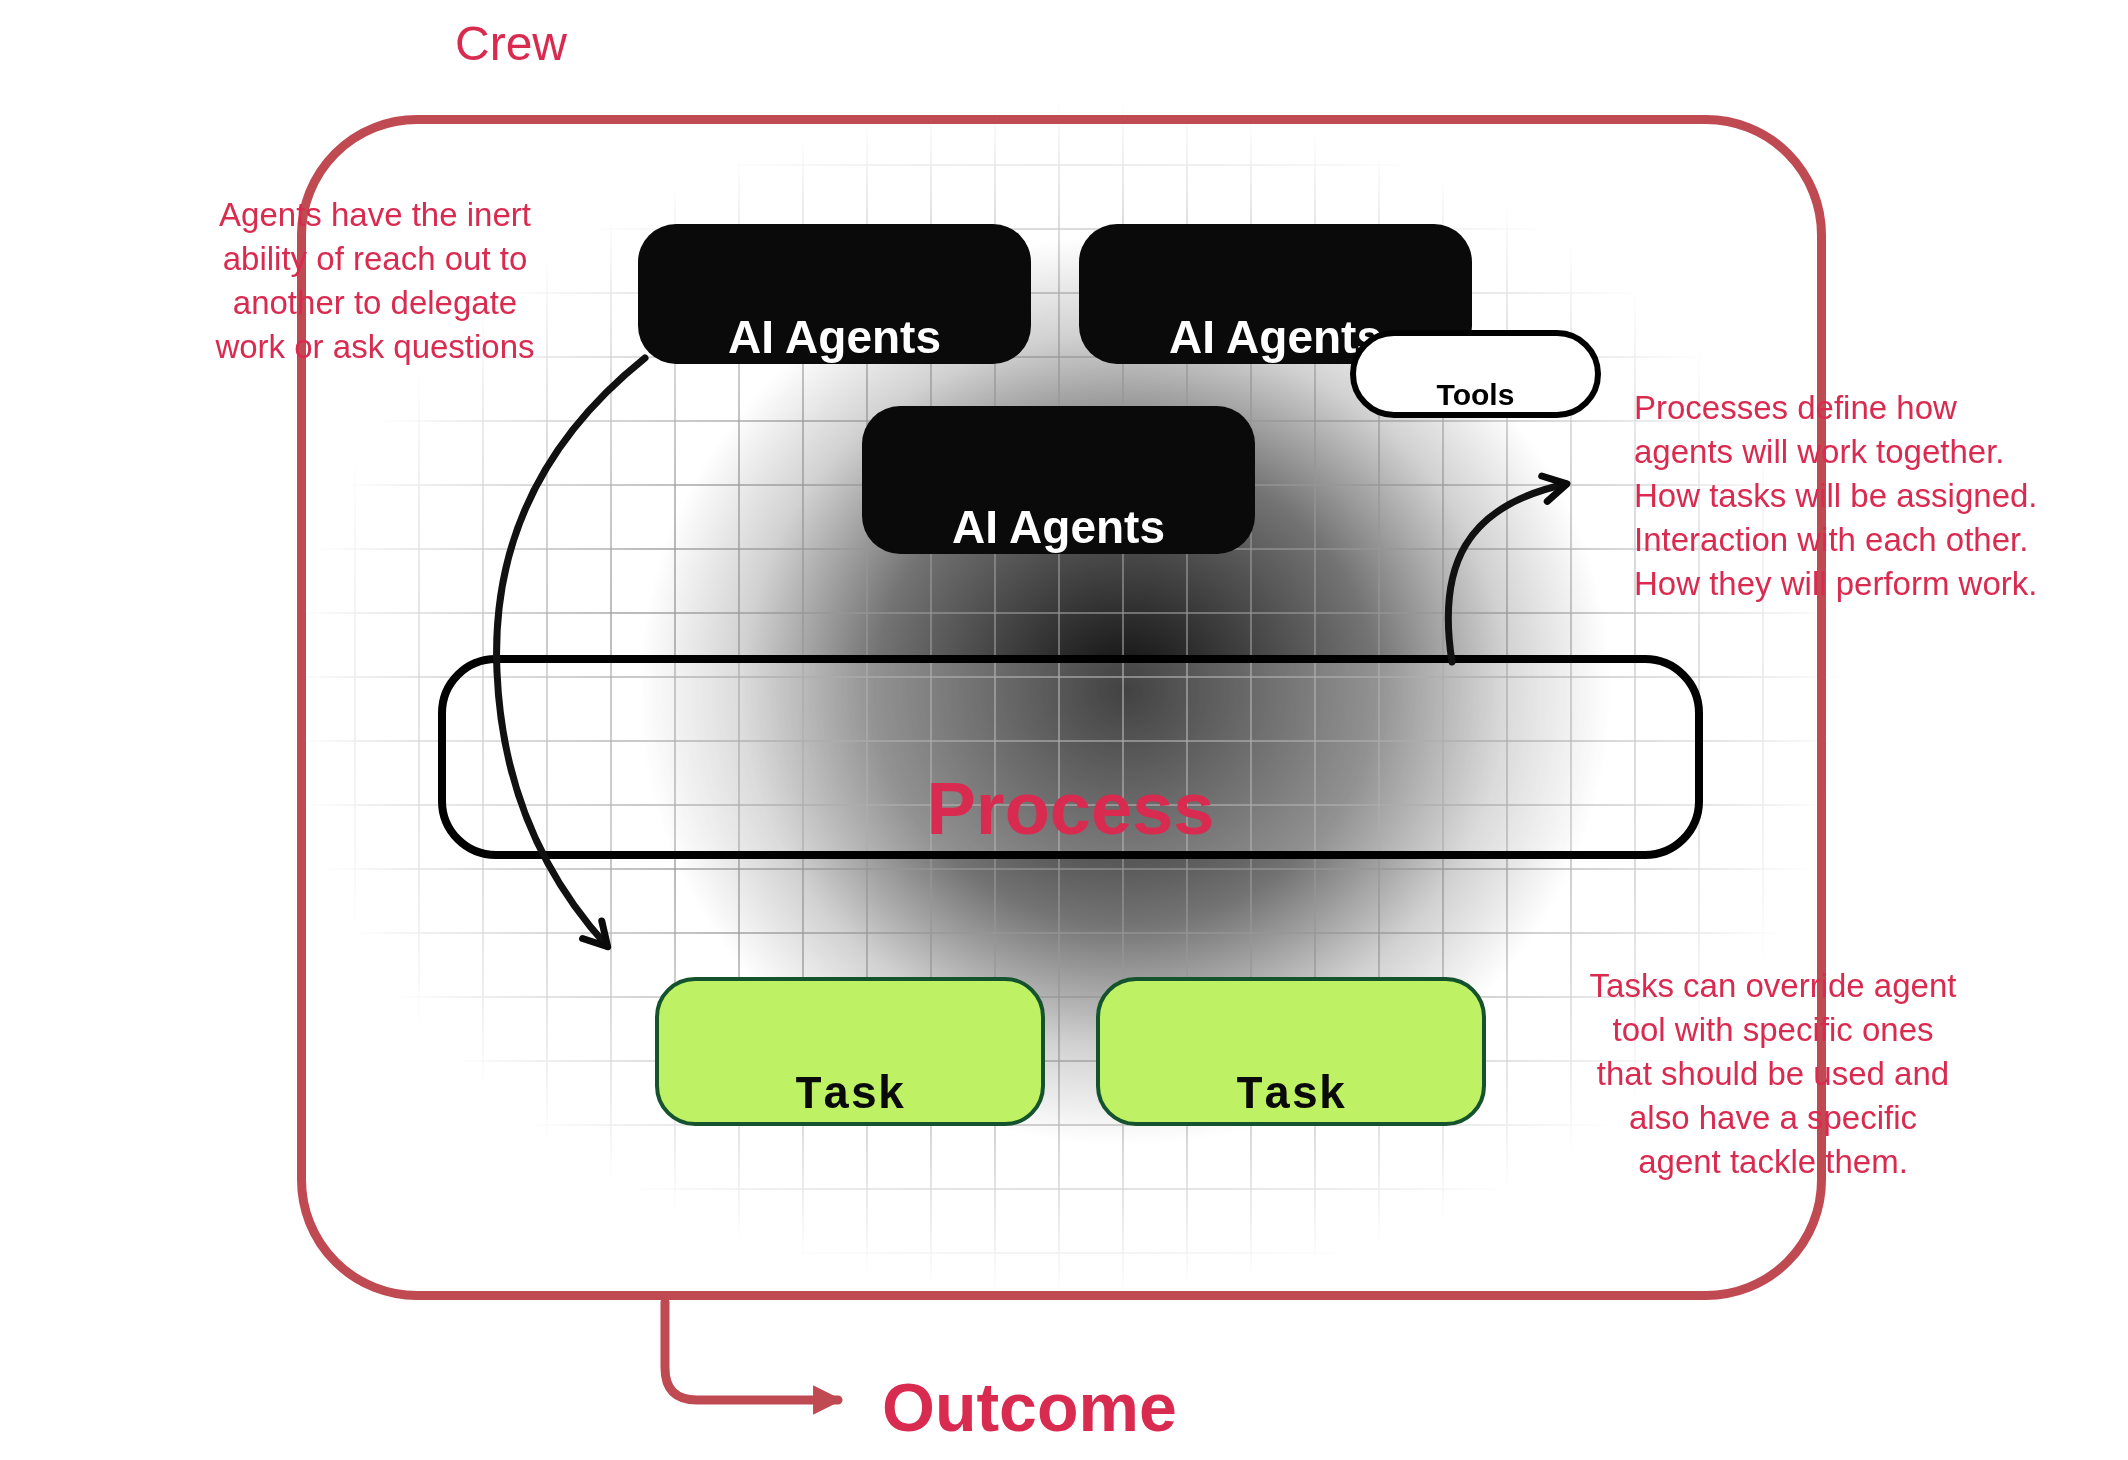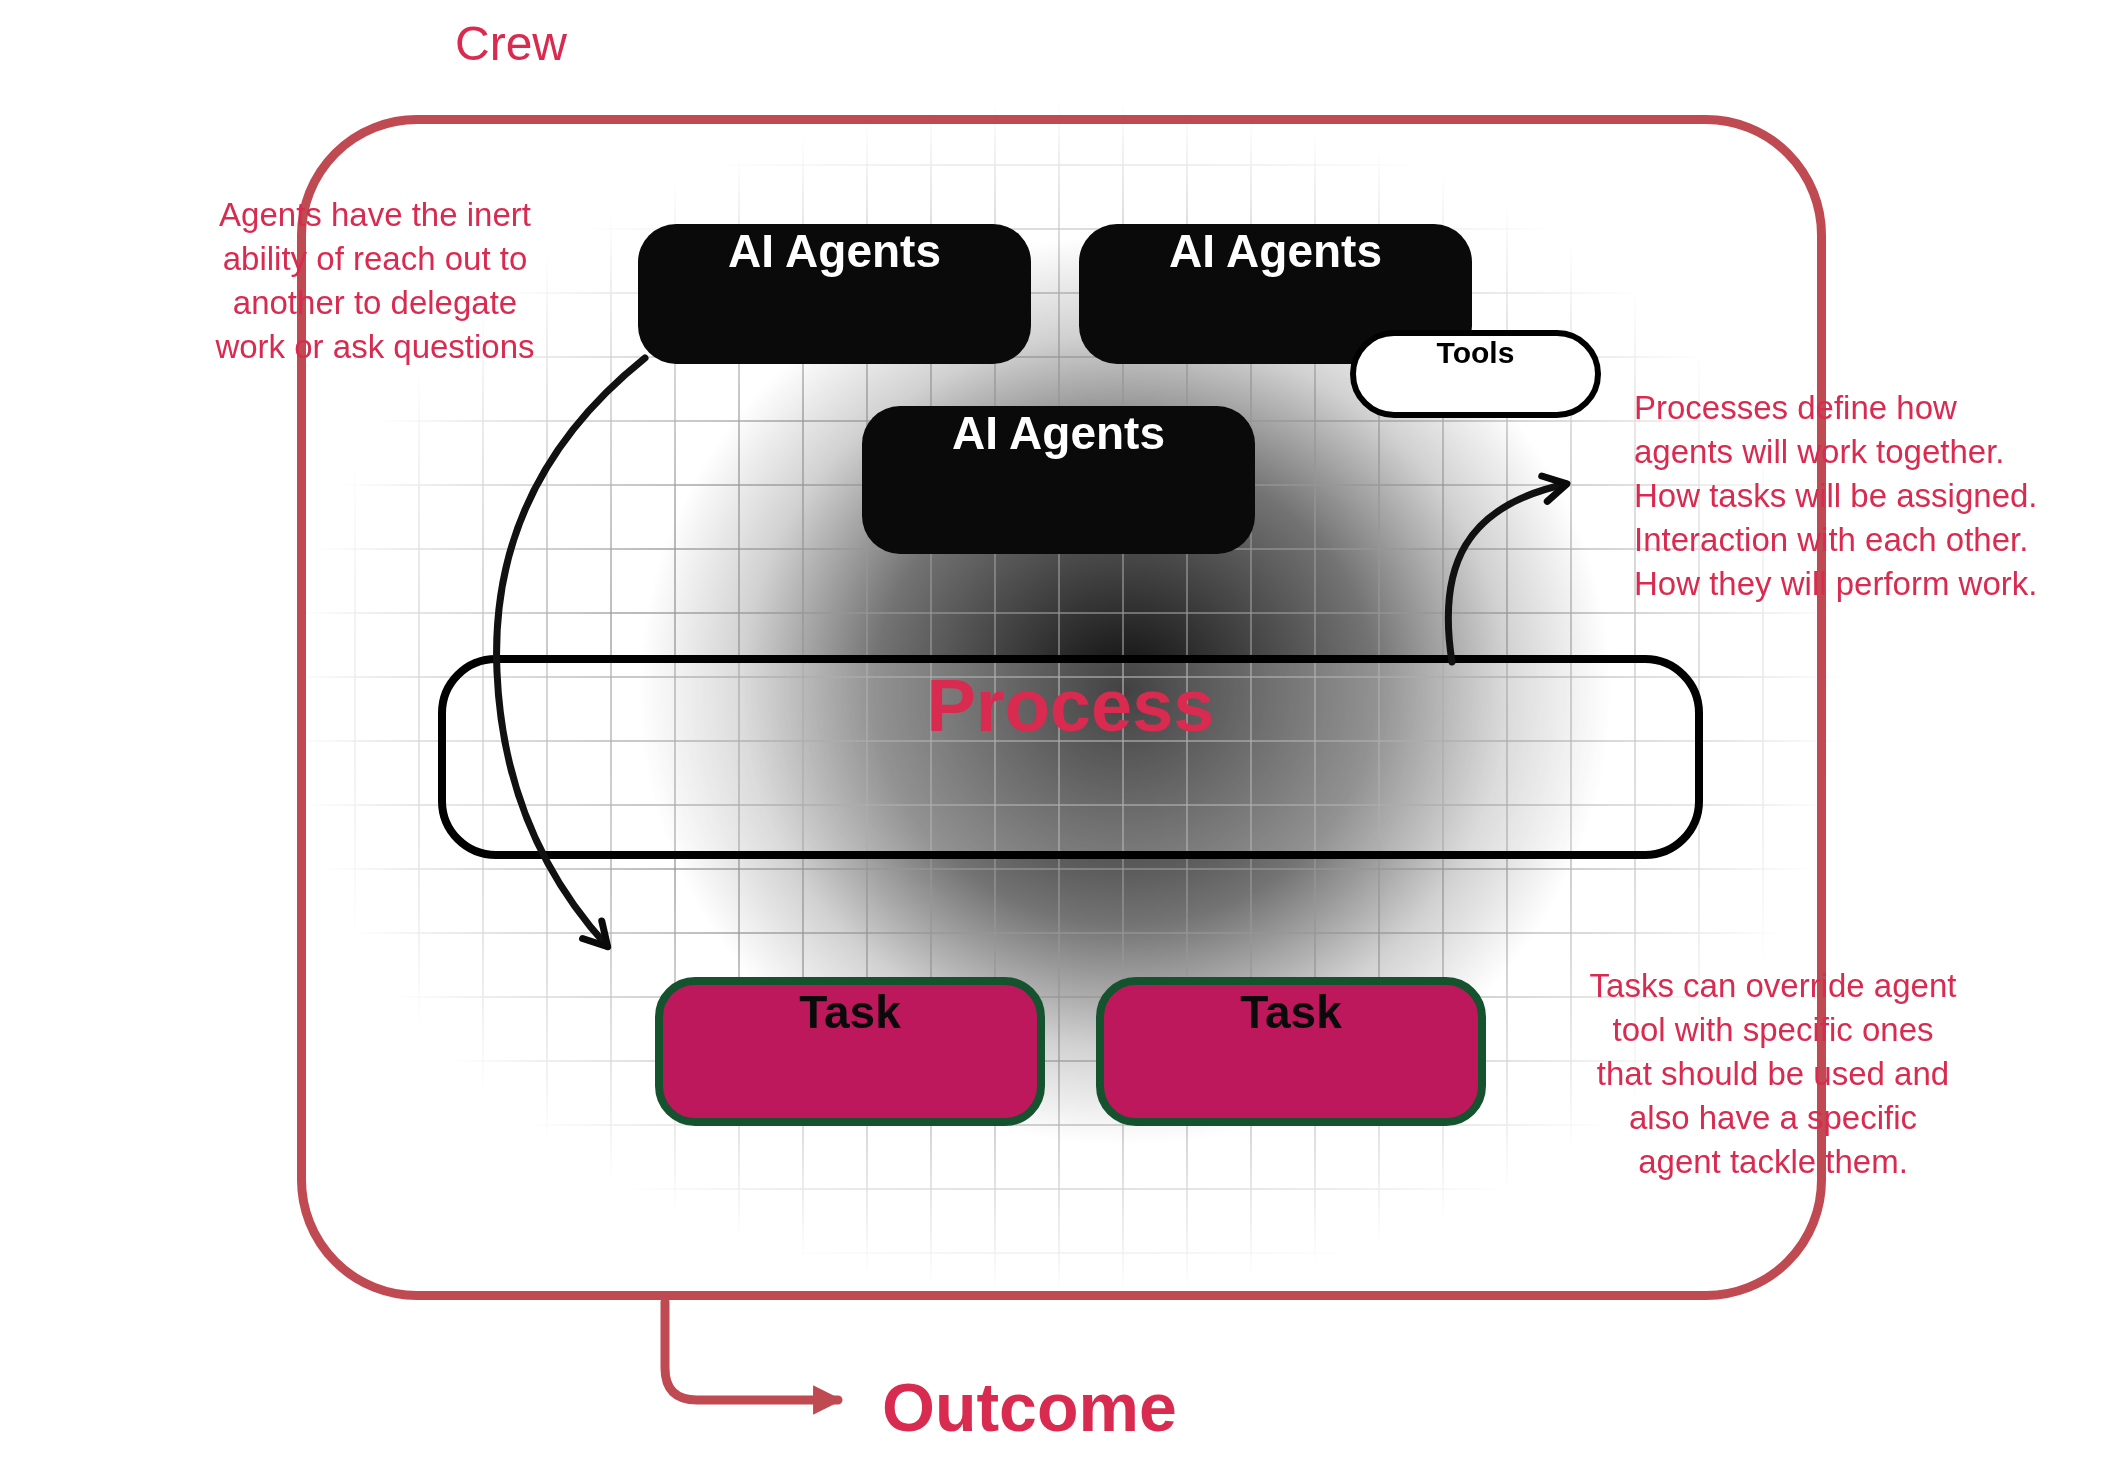--- a/index.html
+++ b/index.html
@@ -39,21 +39,21 @@
             mask-image: radial-gradient(closest-side at 50% 48%, #000 58%, transparent 100%);
   }
 
   .crew-border {
     left: 297px; top: 115px; width: 1529px; height: 1185px;
     border: 9px solid var(--crew-border);
     border-radius: 120px;
   }
 
   .node {
-    display: flex; align-items: flex-start; justify-content: center;
+    display: flex; align-items: flex-end; justify-content: center;
     font-weight: bold; text-align: center;
   }
   .node-black {
     background: var(--node-black); color: #ffffff;
     border-radius: 38px; font-size: 46px;
   }
   .agent-1 { left: 638px;  top: 224px; width: 393px; height: 140px; }
   .agent-2 { left: 1079px; top: 224px; width: 393px; height: 140px; }
   .agent-3 { left: 862px;  top: 406px; width: 393px; height: 148px; z-index: 3; }
 
@@ -64,22 +64,22 @@
   }
 
   .process-box {
     left: 438px; top: 655px; width: 1265px; height: 204px;
     background: rgba(255,255,255,0.22);
     border: 8px solid #000000; border-radius: 58px;
     color: var(--accent-text); font-size: 74px; z-index: 2;
   }
 
   .task-box {
-    background: #be185d; border: 8px solid #14532d;
-    border-radius: 40px; font-size: 46px; color: #0a0a0a; z-index: 3;
+    background: #bef264; border: 4px solid #14532d;
+    border-radius: 40px; font-size: 46px; color: #0a0a0a; z-index: 3; font-family: Liberation Mono, monospace;
   }
   .task-1 { left: 655px;  top: 977px; width: 390px; height: 149px; }
   .task-2 { left: 1096px; top: 977px; width: 390px; height: 149px; }
 
   .annotation {
     color: var(--accent-text); font-weight: normal;
     white-space: pre-line; font-size: 33px; line-height: 1.33;
     z-index: 6;
   }
   .ann-left   { left: 175px;  top: 193px; width: 400px; text-align: center; }

